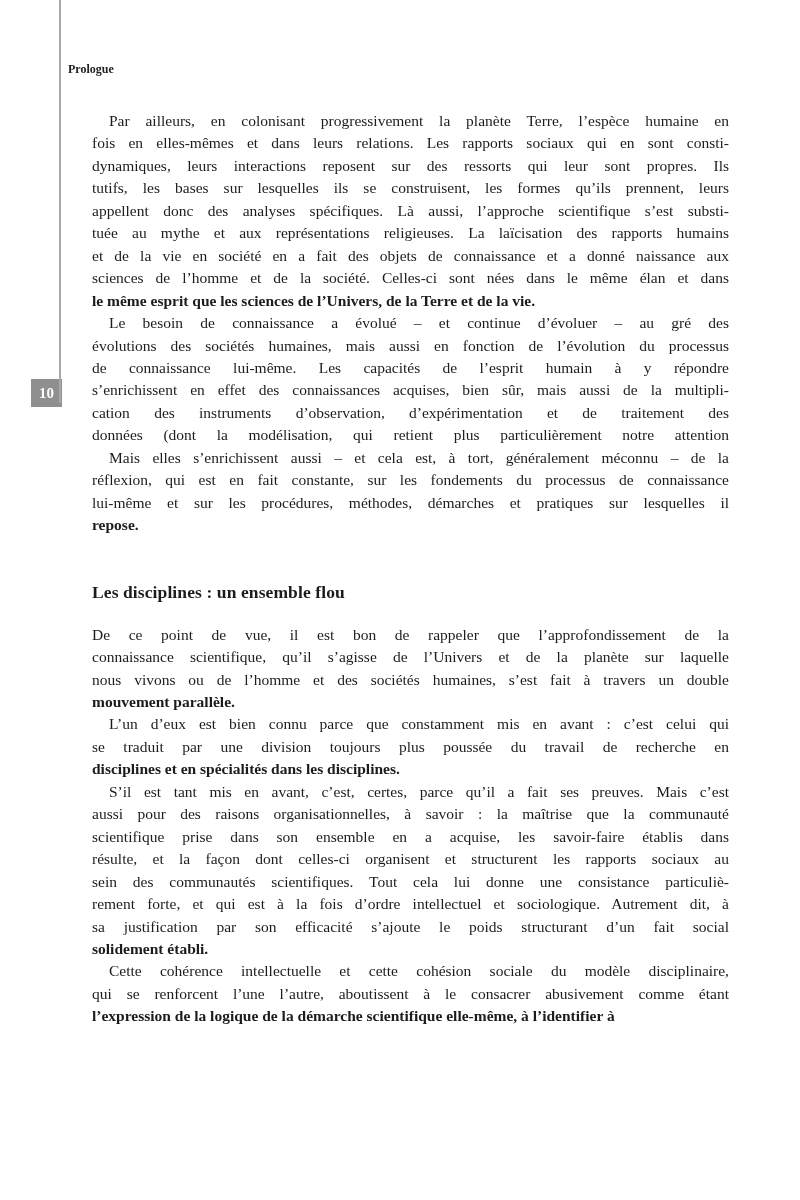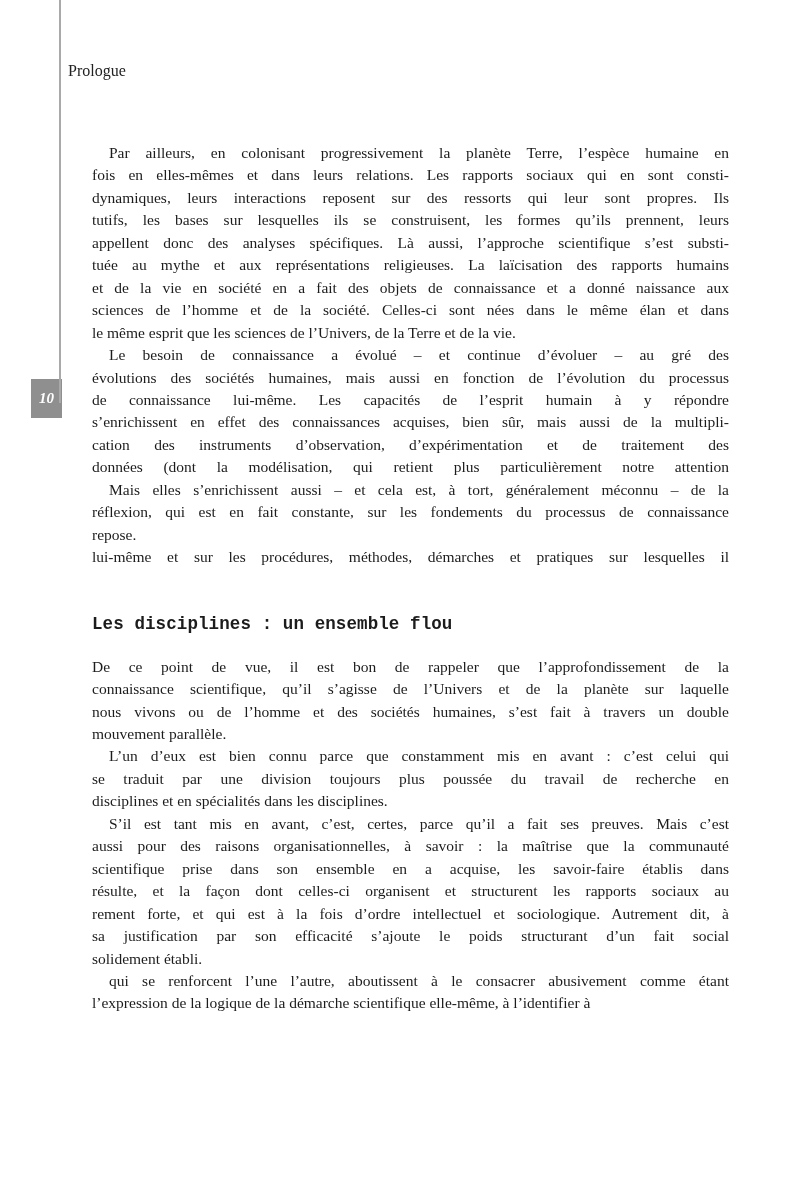--- a/index.html
+++ b/index.html
@@ -23,68 +23,67 @@
     width: 2px;
     height: 403px;
     background: #a9a9a9;
     z-index: 2;
   }
   .page-number-badge {
     position: absolute;
     left: 31px;
     top: 379px;
     width: 31px;
-    height: 39px;
+    height: 28px;
     background: #8f8f8f;
     z-index: 1;
     display: flex;
     align-items: center;
     justify-content: center;
-    font-style: italic;
   }
   .page-number {
     color: #ffffff;
     font-weight: bold;
     font-size: 15px;
     line-height: 1;
   }
   .running-header {
     position: absolute;
     left: 68px;
     top: 62px;
-    font-size: 16px;
+    font-size: 12px;
     color: #222222;
+    font-weight: bold;
   }
   .body-text {
     position: absolute;
     left: 92px;
     top: 110px;
     width: 637px;
     font-size: 15.5px;
     line-height: 22.45px;
-    margin-top: 32px;
   }
   .para { margin: 0; }
   .tline {
     text-align: justify;
     text-align-last: justify;
     white-space: nowrap;
   }
   .tline-last {
     text-align-last: left;
     white-space: normal;
+    font-weight: bold;
   }
   .para-indent .tline:first-child { text-indent: 17px; }
   .section-heading {
     font-weight: bold;
     font-size: 17.5px;
     line-height: 22px;
     margin: 44px 0 21px 0;
     letter-spacing: 0.1px;
-    font-family: Liberation Mono, monospace;
   }
 </style>
 </head>
 <body>
 
 <div class="page">
 
   <div class="margin-rule"></div>
 
   <div class="page-number-badge">
@@ -109,43 +108,45 @@
         <div class="tline">Le besoin de connaissance a évolué – et continue d’évoluer – au gré des</div>
         <div class="tline">évolutions des sociétés humaines, mais aussi en fonction de l’évolution du processus</div>
         <div class="tline">de connaissance lui-même. Les capacités de l’esprit humain à y répondre</div>
         <div class="tline">s’enrichissent en effet des connaissances acquises, bien sûr, mais aussi de la multipli-</div>
         <div class="tline">cation des instruments d’observation, d’expérimentation et de traitement des</div>
         <div class="tline">données (dont la modélisation, qui retient plus particulièrement notre attention</div>
       </div>
     <div class="para para-indent">
         <div class="tline">Mais elles s’enrichissent aussi – et cela est, à tort, généralement méconnu – de la</div>
         <div class="tline">réflexion, qui est en fait constante, sur les fondements du processus de connaissance</div>
+        <div class="tline">lui-même et sur les procédures, méthodes, démarches et pratiques sur lesquelles il</div>
         <div class="tline tline-last">repose.</div>
-        <div class="tline">lui-même et sur les procédures, méthodes, démarches et pratiques sur lesquelles il</div>
       </div>
     <h2 class="section-heading">Les disciplines : un ensemble flou</h2>
     <div class="para">
         <div class="tline">De ce point de vue, il est bon de rappeler que l’approfondissement de la</div>
         <div class="tline">connaissance scientifique, qu’il s’agisse de l’Univers et de la planète sur laquelle</div>
         <div class="tline">nous vivons ou de l’homme et des sociétés humaines, s’est fait à travers un double</div>
         <div class="tline tline-last">mouvement parallèle.</div>
       </div>
     <div class="para para-indent">
         <div class="tline">L’un d’eux est bien connu parce que constamment mis en avant : c’est celui qui</div>
         <div class="tline">se traduit par une division toujours plus poussée du travail de recherche en</div>
         <div class="tline tline-last">disciplines et en spécialités dans les disciplines.</div>
       </div>
     <div class="para para-indent">
         <div class="tline">S’il est tant mis en avant, c’est, certes, parce qu’il a fait ses preuves. Mais c’est</div>
         <div class="tline">aussi pour des raisons organisationnelles, à savoir : la maîtrise que la communauté</div>
         <div class="tline">scientifique prise dans son ensemble en a acquise, les savoir-faire établis dans</div>
         <div class="tline">résulte, et la façon dont celles-ci organisent et structurent les rapports sociaux au</div>
+        <div class="tline">sein des communautés scientifiques. Tout cela lui donne une consistance particuliè-</div>
         <div class="tline">rement forte, et qui est à la fois d’ordre intellectuel et sociologique. Autrement dit, à</div>
         <div class="tline">sa justification par son efficacité s’ajoute le poids structurant d’un fait social</div>
         <div class="tline tline-last">solidement établi.</div>
       </div>
     <div class="para para-indent">
+        <div class="tline">Cette cohérence intellectuelle et cette cohésion sociale du modèle disciplinaire,</div>
         <div class="tline">qui se renforcent l’une l’autre, aboutissent à le consacrer abusivement comme étant</div>
         <div class="tline tline-last">l’expression de la logique de la démarche scientifique elle-même, à l’identifier à</div>
       </div>
   </div>
 
 </div>
 
 </body></html>

